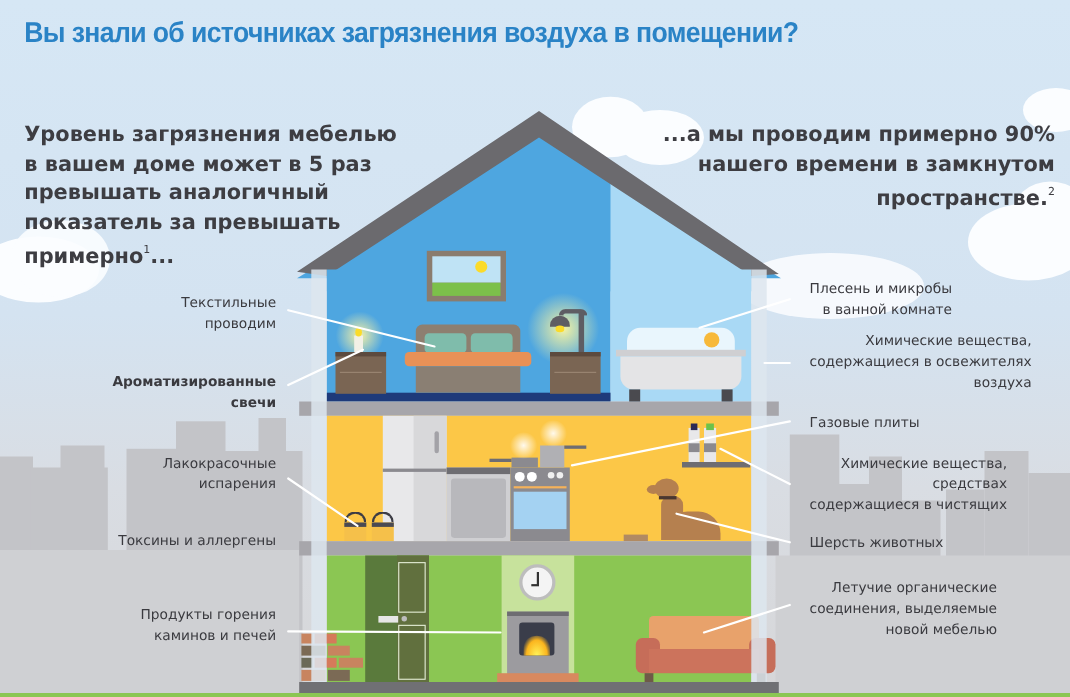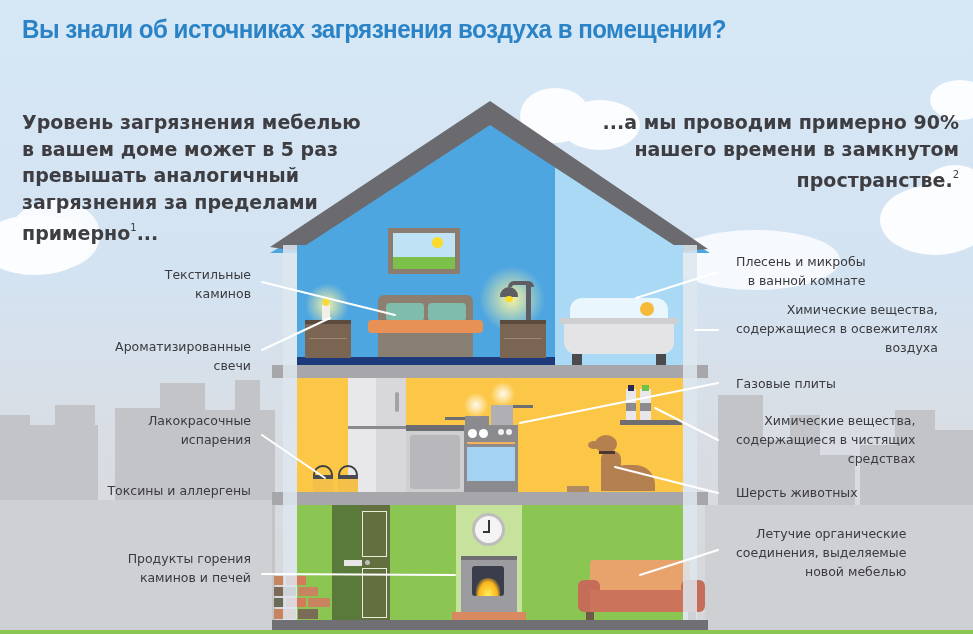--- a/index.html
+++ b/index.html
@@ -268,35 +268,35 @@
     <line x1="718" y1="550" x2="640" y2="575"></line>
   </g>
 </svg>
 
 <div class="title">Вы знали об источниках загрязнения воздуха в помещении?</div>
 
 <div class="intro intro-left">
   <span class="line">Уровень загрязнения мебелью</span>
   <span class="line">в вашем доме может в 5 раз</span>
   <span class="line">превышать аналогичный</span>
-  <span class="line">загрязнения за пределами</span>
+  <span class="line">показатель за превышать</span>
   <span class="line"><span>примерно</span><sup>1</sup><span>...</span></span>
 </div>
 
 <div class="intro intro-right">
   <span class="line">...а мы проводим примерно 90%</span>
   <span class="line">нашего времени в замкнутом</span>
   <span class="line"><span>пространстве.</span><sup>2</sup></span>
 </div>
 
 <div class="label left" style="right:722px;top:265px;">
   <span class="line">Текстильные</span>
-  <span class="line">каминов</span>
-</div>
-<div class="label left" style="right:722px;top:337px;">
+  <span class="line">проводим</span>
+</div>
+<div class="label left" style="right:722px;top:337px;font-weight:bold;">
   <span class="line">Ароматизированные</span>
   <span class="line">свечи</span>
 </div>
 <div class="label left" style="right:722px;top:411px;">
   <span class="line">Лакокрасочные</span>
   <span class="line">испарения</span>
 </div>
 <div class="label left" style="right:722px;top:481px;">
   <span class="line">Токсины и аллергены</span>
 </div>
@@ -312,22 +312,22 @@
 <div class="label right" style="left:736px;top:300px;">
   <span class="line">Химические вещества,</span>
   <span class="line">содержащиеся в освежителях</span>
   <span class="line">воздуха</span>
 </div>
 <div class="label right" style="left:736px;top:374px;">
   <span class="line">Газовые плиты</span>
 </div>
 <div class="label right" style="left:736px;top:411px;">
   <span class="line">Химические вещества,</span>
+  <span class="line">средствах</span>
   <span class="line">содержащиеся в чистящих</span>
-  <span class="line">средствах</span>
 </div>
 <div class="label right" style="left:736px;top:483px;">
   <span class="line">Шерсть животных</span>
 </div>
 <div class="label right" style="left:736px;top:524px;">
   <span class="line">Летучие органические</span>
   <span class="line">соединения, выделяемые</span>
   <span class="line">новой мебелью</span>
 </div>
 

